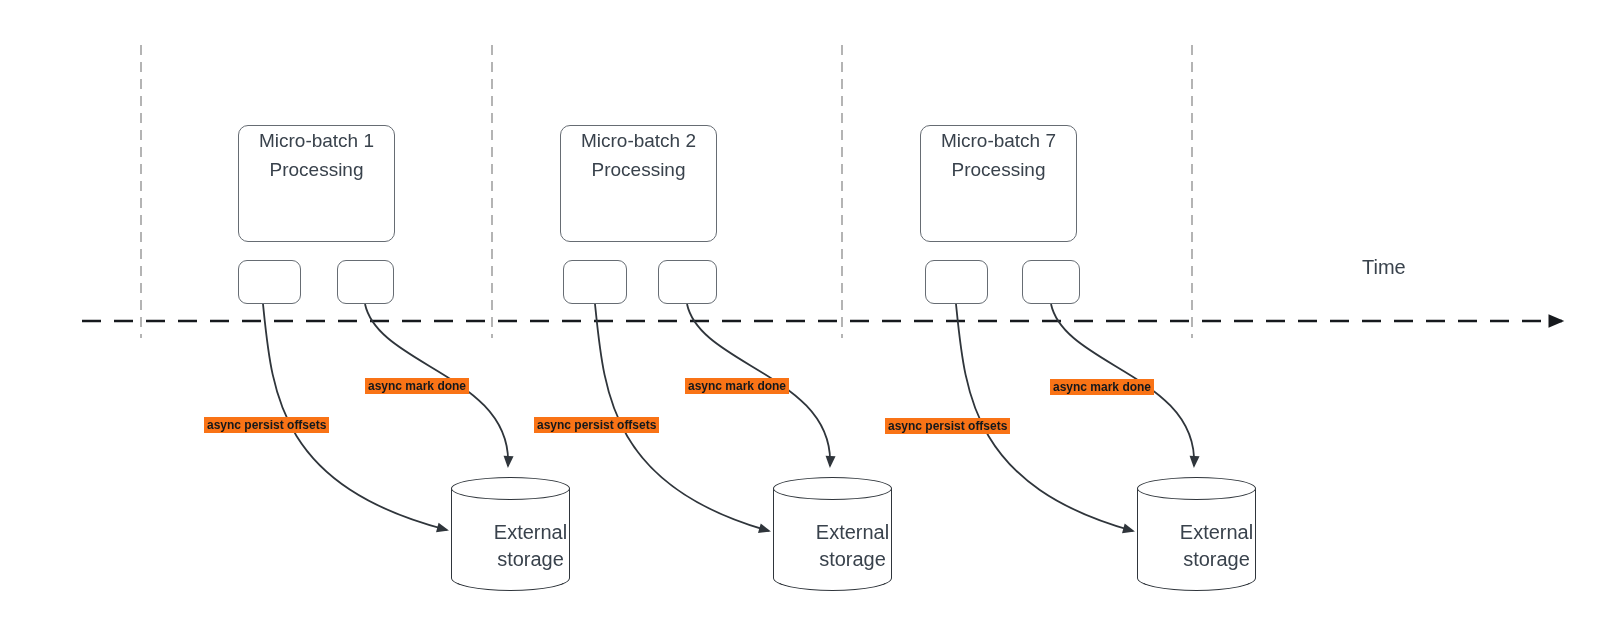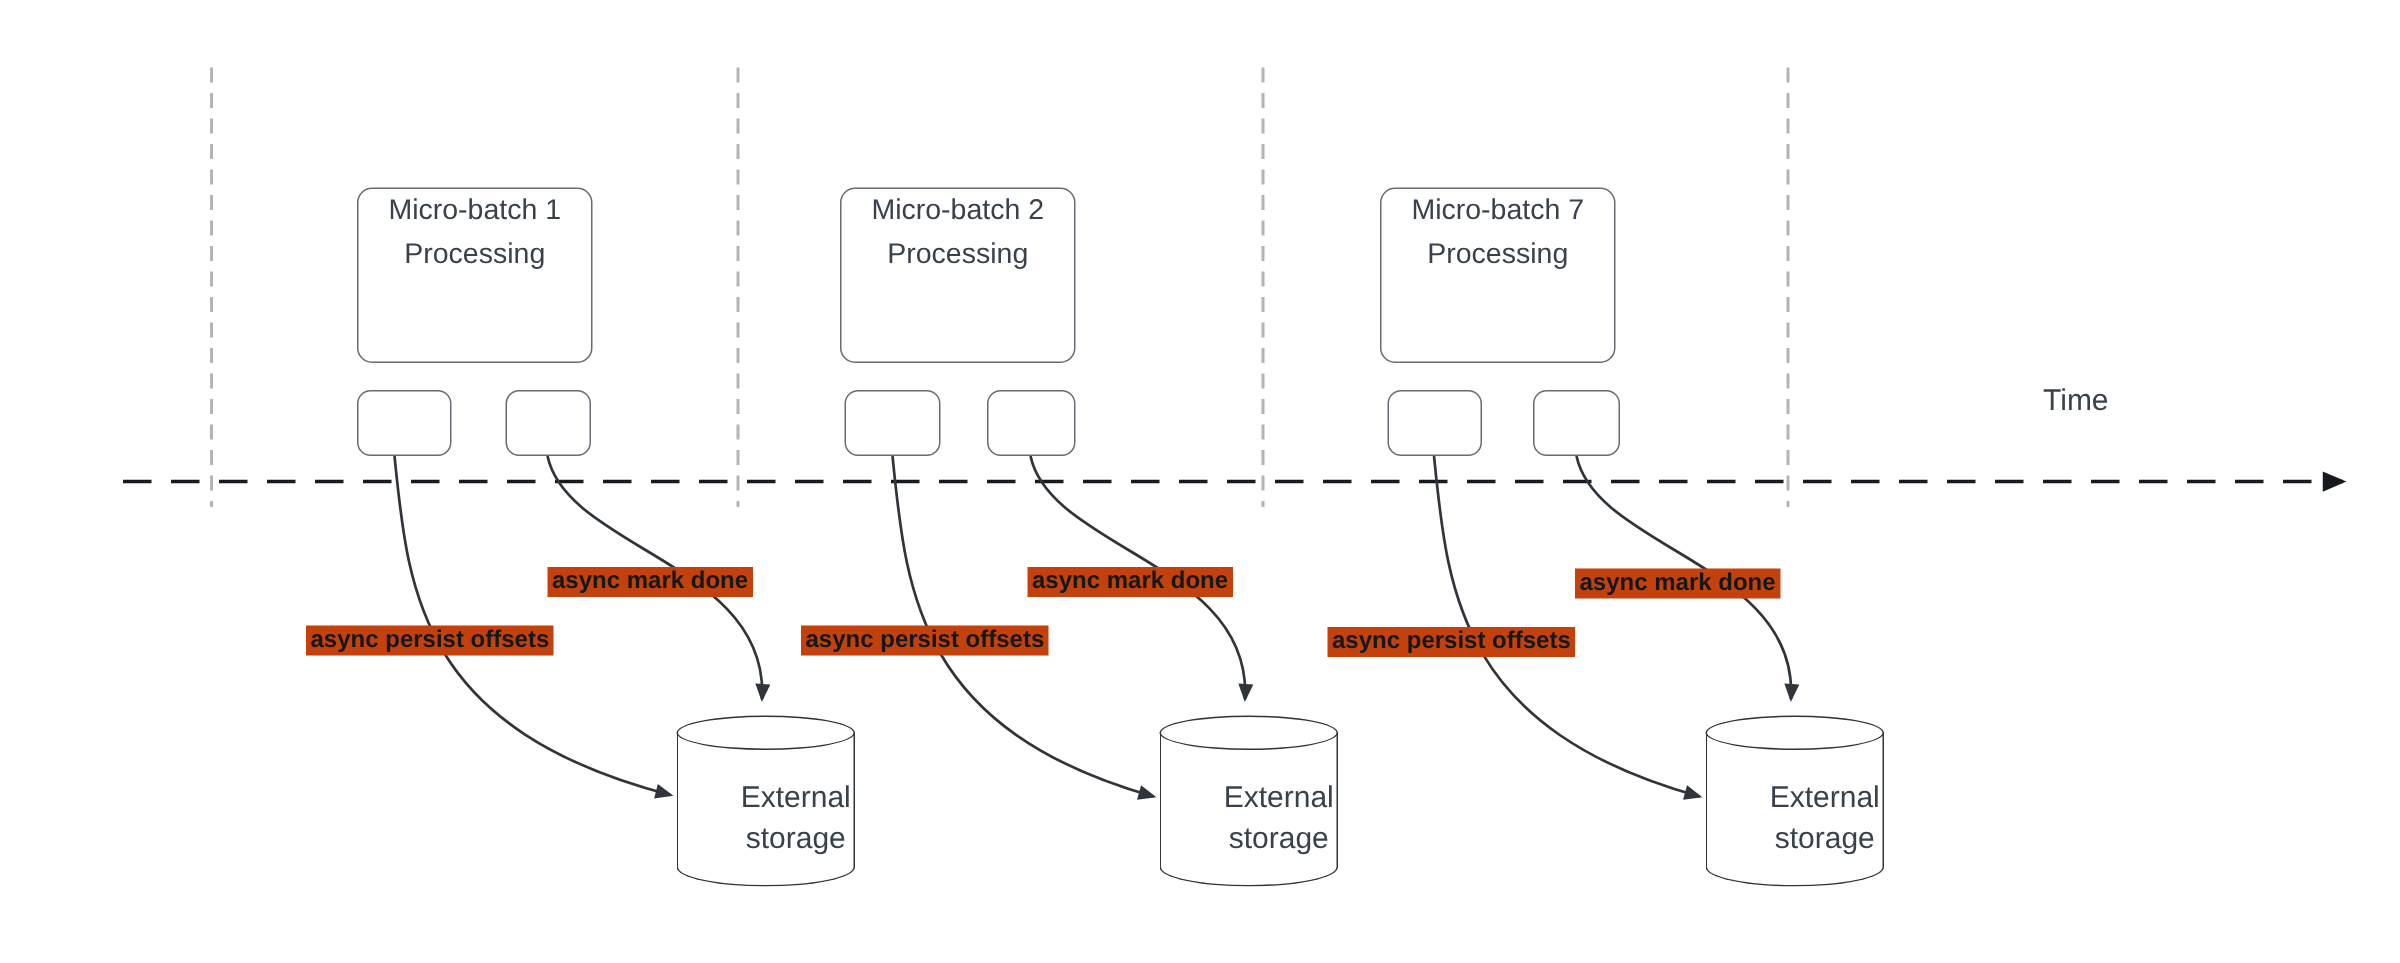--- a/index.html
+++ b/index.html
@@ -42,22 +42,22 @@
   .cyl-top{
     position:absolute;left:0;right:0;top:0;height:23px;box-sizing:border-box;background:#fff;
     border:1.5px solid var(--flow-line);border-radius:50%;
   }
   .cyl-label{
     position:absolute;left:0;right:0;top:30px;bottom:6px;
     display:flex;flex-direction:column;align-items:center;justify-content:center;
     color:var(--box-text);font-size:20px;line-height:27px;text-align:center;padding-left:40px;
   }
   .flow-label{
-    position:absolute;background:#c2410c;padding:1px 3px;white-space:nowrap;
-    color:var(--label-text);font-size:16px;font-weight:bold;
+    position:absolute;background:#f97316;padding:1px 3px;white-space:nowrap;
+    color:var(--label-text);font-size:12px;font-weight:bold;
   }
   .time-label{
     position:absolute;left:1362px;top:256px;color:var(--box-text);
     font-size:20px;white-space:nowrap;text-align:center;
   }
 </style>
 </head>
 <body>
 
 <div class="canvas">

